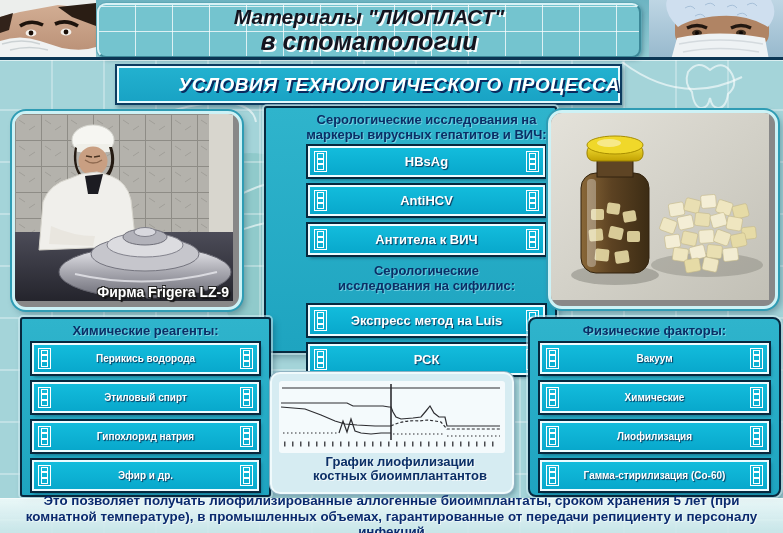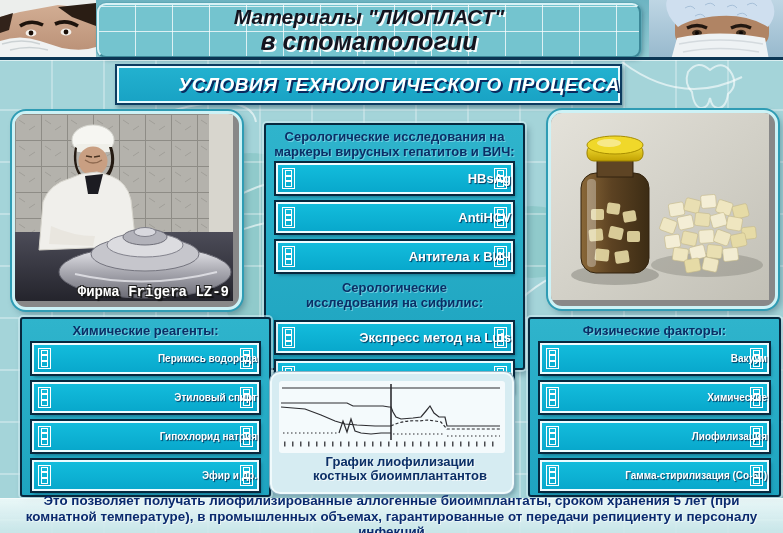--- a/index.html
+++ b/index.html
@@ -32,34 +32,34 @@
     border:2px solid #0c3c60;box-shadow:inset 0 0 0 2px #e4fafe, 2px 3px 4px rgba(8,40,60,.35);
     display:flex;align-items:center;justify-content:flex-end;}
   .subtitle-text{font-style:italic;font-weight:800;font-size:19px;color:#ffffff;letter-spacing:.5px;
     text-shadow:2px 2px 0 #0a2a5e;white-space:nowrap;}
 
   
   .photo-frame{border-radius:14px;border:3px solid #cdf2f6;box-shadow:0 0 0 2px #2f9cb4, 3px 4px 7px rgba(5,40,60,.35);overflow:hidden;background:#888;}
   .left-photo-frame{left:12px;top:111px;width:224px;height:193px;}
   .right-photo-frame{left:548px;top:110px;width:224px;height:193px;}
   .photo-caption{position:absolute;right:10px;bottom:7px;font-weight:800;font-size:14px;color:#fff;
-    text-shadow:-1px -1px 0 #222,1px -1px 0 #222,-1px 1px 0 #222,2px 2px 1px #111;white-space:nowrap;font-family:Liberation Mono, monospace;}
+    text-shadow:-1px -1px 0 #222,1px -1px 0 #222,-1px 1px 0 #222,2px 2px 1px #111;white-space:nowrap;}
 
   
   .panel{background:linear-gradient(180deg,#2fb4cc,#1ea4c0);border:2px solid #07293f;border-radius:3px;
     box-shadow:0 0 0 2px rgba(214,242,247,.55), 3px 4px 7px rgba(5,40,60,.35);}
-  .serology-panel{left:264px;top:123px;width:257px;height:243px;}
+  .serology-panel{left:264px;top:106px;width:257px;height:243px;padding-left:32px;}
   .chem-panel{left:20px;top:317px;width:247px;height:176px;}
-  .phys-panel{left:528px;top:317px;width:249px;height:176px;}
+  .phys-panel{left:528px;top:317px;width:249px;height:176px;border-radius:8px;}
   .panel-header{font-weight:800;font-size:13px;color:#0a2f66;text-align:center;line-height:1.12;
     padding:5px 4px 4px;text-shadow:1px 1px 0 rgba(170,235,245,.55);}
   .panel-header.narrow{width:185px;margin:8px auto;padding-top:6px;}
   .tbtn{position:relative;height:27px;margin:0 10px 8px;background:linear-gradient(180deg,#13bcdc,#08a8cc);
     border:2px solid #eefcff;box-shadow:0 0 0 2px #06283e, 2px 3px 3px rgba(5,30,50,.4);
-    display:flex;align-items:center;justify-content:flex-end;cursor:pointer;}
+    display:flex;align-items:center;justify-content:center;cursor:pointer;}
   .tbtn-label{font-weight:800;font-size:13px;color:#fff;text-shadow:1px 1px 1px #06365a;white-space:nowrap;}
   .tbtn-label.sm{font-size:10px;}
   .filmstrip{position:absolute;top:3px;bottom:3px;width:11px;border:1px solid #fff;
     display:flex;flex-direction:column;justify-content:space-between;padding:1px 0;}
   .filmstrip.left{left:4px;}  .filmstrip.right{right:4px;}
   .filmstrip .sq{width:5px;height:4px;border:1px solid #fff;margin:0 auto;}
 
   
   .graph-box{left:270px;top:372px;width:240px;height:118px;background:#d6ecf2;border:2px solid #f0fafc;
     box-shadow:0 0 0 1px #8fb2c2, 2px 3px 5px rgba(5,40,60,.3);border-radius:10px;}

